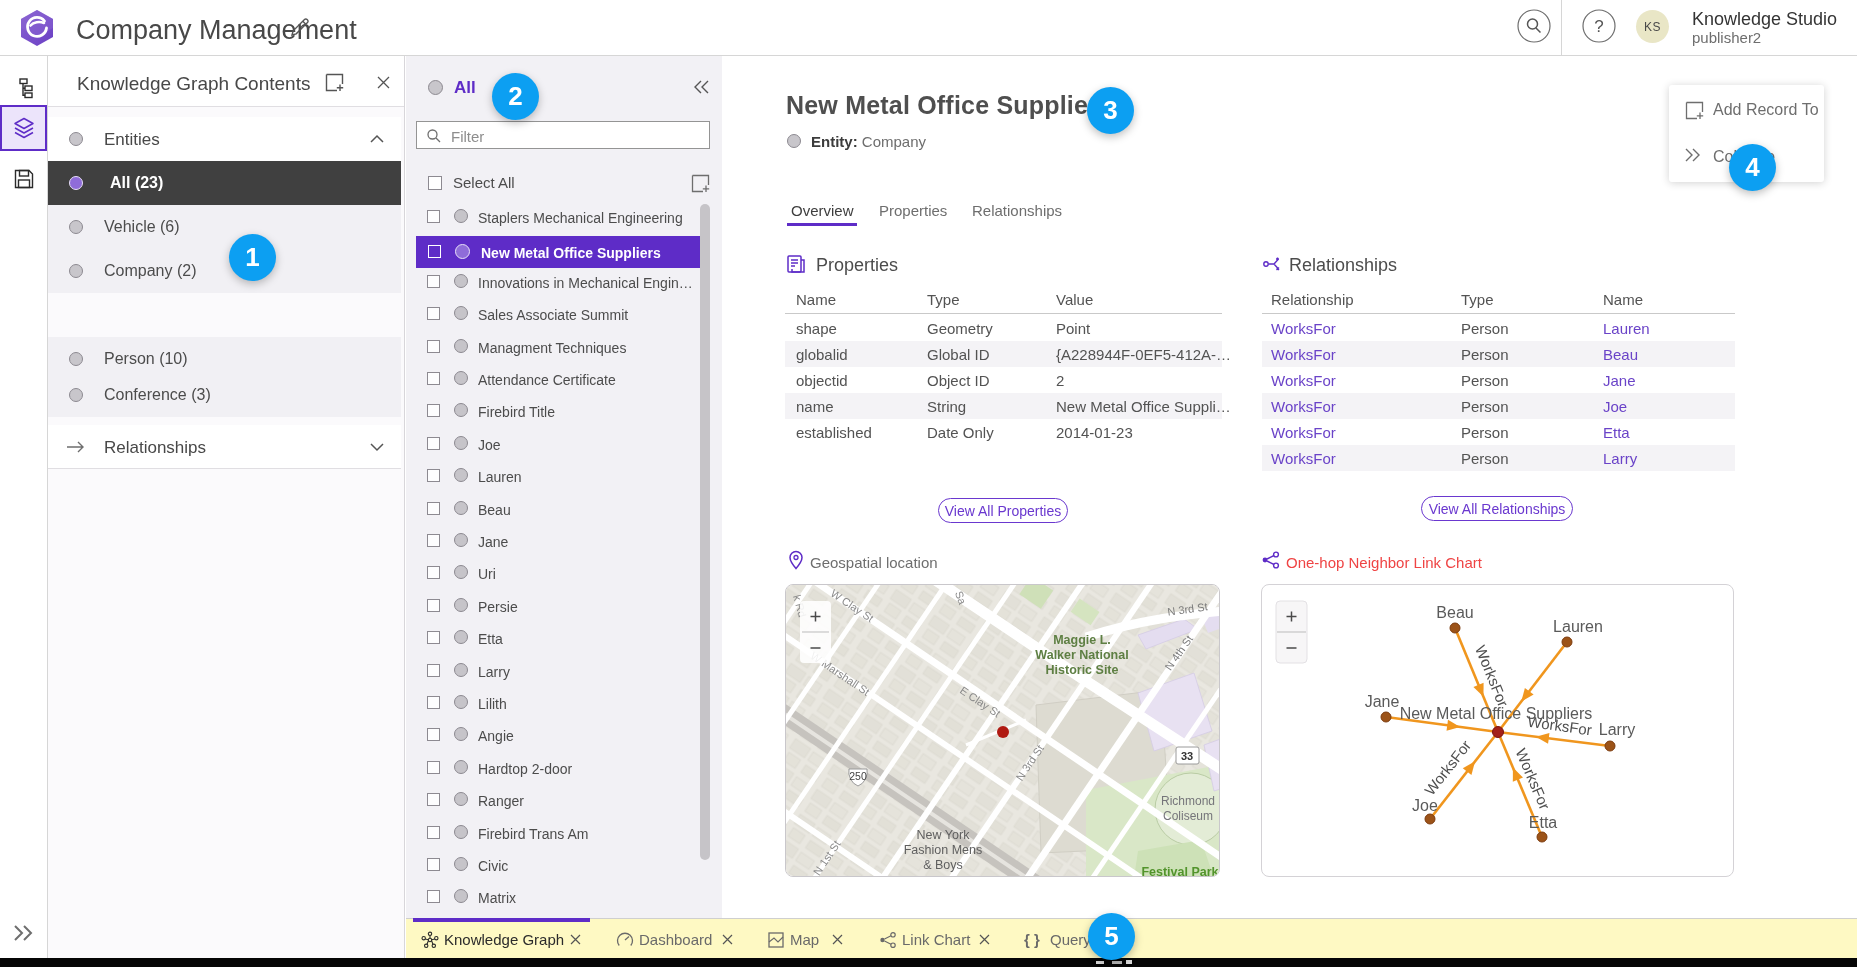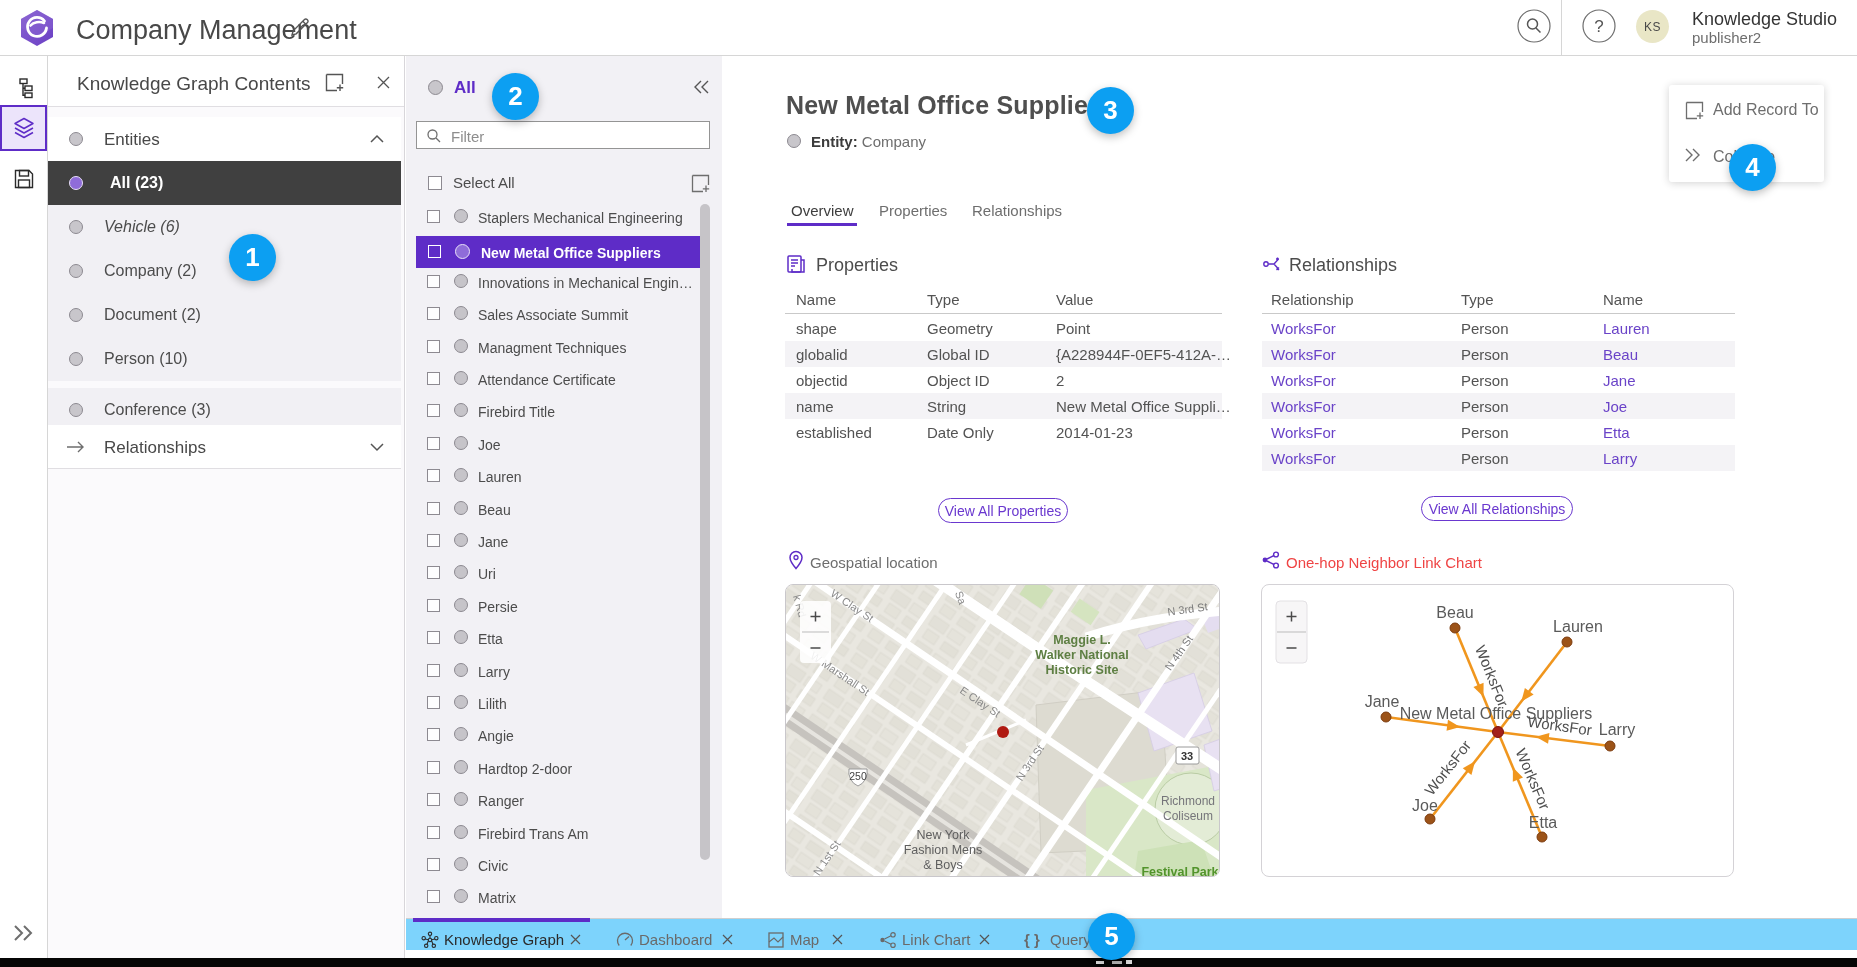--- a/index.html
+++ b/index.html
@@ -101,37 +101,33 @@
     </svg>
     <svg class="abs" style="left:328px;top:19px;" width="15" height="15" viewBox="0 0 15 15">
       <path d="M2 2 L13 13 M13 2 L2 13" stroke="#555" stroke-width="1.3"></path>
     </svg>
   </div>
 
   <div class="abs" style="left:0;top:105px;width:353px;height:44px;background:#404040;">
     <div class="abs" style="left:21px;top:15px;width:14px;height:14px;border-radius:50%;background:#8f6cd9;border:1px solid #e8e0f8;"></div>
     <div class="abs" style="left:62px;top:13px;font-size:16px;font-weight:bold;color:#fff;">All (23)</div>
   </div>
-  <div class="abs kgrow" style="top:149px;font-style:italic;">
+  <div class="abs kgrow" style="top:149px;">
         <div class="kgc-c"></div>
         <div class="kgc-t">Vehicle (6)</div>
       </div>
   <div class="abs kgrow" style="top:193px;">
         <div class="kgc-c"></div>
         <div class="kgc-t">Company (2)</div>
       </div>
-  <div class="abs kgrow" style="top:237px;">
-        <div class="kgc-c"></div>
-        <div class="kgc-t">Document (2)</div>
-      </div>
   <div class="abs kgrow" style="top:281px;">
         <div class="kgc-c"></div>
         <div class="kgc-t">Person (10)</div>
       </div>
-  <div class="abs kgrow" style="top:332px;text-decoration:underline;">
+  <div class="abs kgrow" style="top:317px;text-decoration:underline;">
         <div class="kgc-c"></div>
         <div class="kgc-t">Conference (3)</div>
       </div>
 
   <div class="abs" style="left:0;top:369px;width:353px;height:44px;background:#fff;border-bottom:1px solid #e0dee2;">
     <svg class="abs" style="left:18px;top:14px;" width="20" height="16" viewBox="0 0 20 16">
           <path d="M1 8 H17 M12 3 L17 8 L12 13" stroke="#6e6e6e" stroke-width="1.4" fill="none"></path>
         </svg>
     <div class="abs" style="left:56px;top:13px;font-size:17px;color:#484848;">Relationships</div>
     <svg class="abs" style="left:322px;top:17px;" width="14" height="10" viewBox="0 0 14 10">
@@ -510,21 +506,21 @@
 </div>
 <style>
 .trow{left:0;width:437px;height:26px;}
 .rrow{left:0;width:473px;height:26px;}
 .trow span,.rrow span{position:absolute;top:5px;white-space:nowrap;}
 .c1{left:11px;}.c2{left:142px;}.c3{left:271px;}
 .r1{left:9px;color:#6a43c8;}.r2{left:199px;}.r3{left:341px;color:#6a43c8;}
 .vbtn{height:25px;white-space:nowrap;border:1.5px solid #6a38cf;border-radius:13px;color:#6a38cf;font-size:14px;display:flex;align-items:center;justify-content:center;background:#fff;}
 </style>
 
-<div class="abs" style="left:406px;top:918px;width:1451px;height:32px;background:#7dd3fc;border-top:1px solid #cfcfcf;">
+<div class="abs" style="left:406px;top:918px;width:1451px;height:40px;background:#fef9c3;border-top:1px solid #cfcfcf;">
   <div class="abs" style="left:7px;top:-1px;width:177px;height:4px;background:#5e2cc7;"></div>
 
   <svg class="abs" style="left:15px;top:12px;" width="18" height="18" viewBox="0 0 18 18">
     <g stroke="#2b2b2b" stroke-width="1.1" fill="none">
       <circle cx="9" cy="2.8" r="1.7"></circle>
           <circle cx="15.3" cy="7.2" r="1.7"></circle>
           <circle cx="12.8" cy="14.8" r="1.7"></circle>
           <circle cx="5.2" cy="14.8" r="1.7"></circle>
           <circle cx="2.7" cy="7.2" r="1.7"></circle>
           <circle cx="9" cy="9" r="1.7"></circle>

